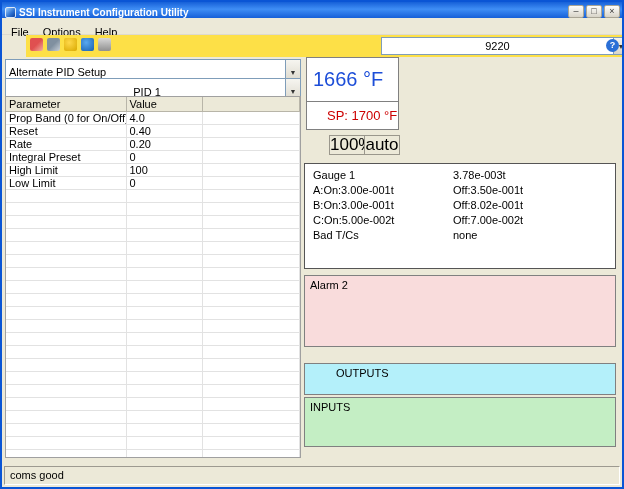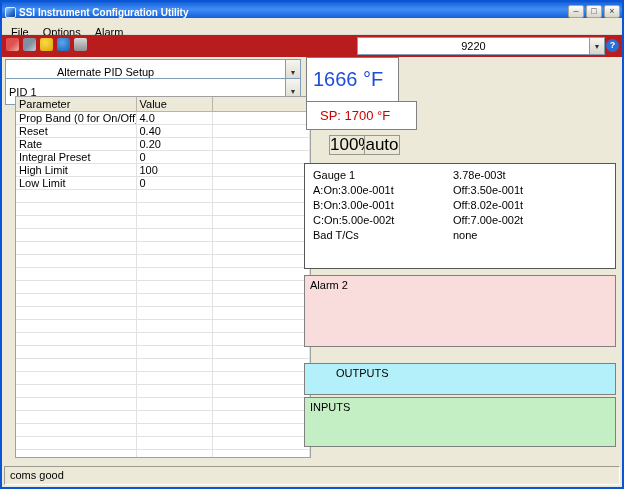--- a/index.html
+++ b/index.html
@@ -31,21 +31,21 @@
   }
 
   
   .menubar {
     height:17px; display:flex; align-items:center; background:#ECE9D8;
     border-bottom:1px solid #DDDAD0; font-size:11px; padding-left:2px;
   }
   .menu-item { padding:13px 7px 2px 7px; }
 
   
-  .toolbar { position:relative; height:22px; background:#b91c1c; }
+  .toolbar { position:relative; height:22px; background:#fde047;margin-left:24px; }
   .tb-icons { position:absolute; left:4px; top:3px; display:flex; gap:4px; }
   .tb-icon { width:13px; height:13px; border-radius:2px; }
   .tb-icon.i1 { background:linear-gradient(135deg,#e05050 50%,#f2b0a0); }
   .tb-icon.i2 { background:linear-gradient(135deg,#8090a0 50%,#c8d0d8); }
   .tb-icon.i3 { background:radial-gradient(circle at 40% 35%,#ffd84a,#d8a800); }
   .tb-icon.i4 { background:radial-gradient(circle at 40% 35%,#58a8f0,#1860b0); }
   .tb-icon.i5 { background:linear-gradient(#d8d8d8,#909090); }
 
   .device-combo {
     position:absolute; left:355px; top:2px; width:248px; height:18px;
@@ -66,25 +66,25 @@
   
   .content { position:relative; height:407px; }
 
   
   .left-panel { position:absolute; left:3px; top:2px; width:296px; height:402px; }
   .xp-combo {
     position:absolute; left:0; width:296px; background:#fff;
     border:1px solid #7F9DB9; display:flex; align-items:center; font-size:11px;
   }
   .xp-combo .combo-text { flex:1; padding-left:3px; white-space:nowrap; overflow:hidden; }
-  .combo-setup { top:0; height:26px;padding-left:48px; }
-  .combo-pid { top:19px; height:27px; }
+  .combo-setup { top:0; height:26px; }
+  .combo-pid { top:19px; height:27px;text-align:center; }
 
   .param-table-wrap {
-    position:absolute; left:10px; top:37px; width:296px; height:362px;
+    position:absolute; left:0; top:37px; width:296px; height:362px;
     background:#fff; border:1px solid #A0A0A0; overflow:hidden;
   }
   table.param-table { border-collapse:collapse; table-layout:fixed; width:100%; }
   .param-table th {
     height:14px; background:#ECE9D8; font-weight:normal; text-align:left;
     font-size:11px; padding:0 3px; border-right:1px solid #b8b5a8; border-bottom:1px solid #b8b5a8;
     white-space:nowrap; overflow:hidden;
   }
   .param-table td {
     height:13px; line-height:12px; font-size:11px; padding:0 3px;
@@ -95,23 +95,23 @@
   
   .right-panel { position:absolute; left:302px; top:0; width:313px; height:407px; }
 
   .temp-box {
     position:absolute; left:2px; top:0; width:93px; height:45px;
     background:#fff; border:1px solid #808080;
     display:flex; align-items:center; padding-left:6px;
     font-size:20px; white-space:nowrap;
   }
   .sp-box {
-    position:absolute; left:2px; top:44px; width:111px; height:29px;
+    position:absolute; left:2px; top:44px; width:93px; height:29px;
     background:#fff; border:1px solid #808080;
-    display:flex; align-items:center; padding-left:13px;
+    display:flex; align-items:center; padding-left:20px;
     font-size:13px; white-space:nowrap;
   }
   .pct-cell, .auto-cell {
     position:absolute; top:78px; width:36px; height:20px;
     background:#ECE9D8; border:1px solid #9a978c;
     font-size:17px; text-align:center; line-height:18px;
   }
   .pct-cell { left:25px; }
   .auto-cell { left:60px; }
 
@@ -150,21 +150,21 @@
     <div class="win-btns">
       <div class="win-btn">–</div>
       <div class="win-btn">□</div>
       <div class="win-btn">×</div>
     </div>
   </div>
 
   <div class="menubar">
     <div class="menu-item">File</div>
     <div class="menu-item">Options</div>
-    <div class="menu-item">Alarm</div>
+    <div class="menu-item">Help</div>
   </div>
 
   <div class="toolbar">
     <div class="tb-icons">
       <div class="tb-icon i1"></div>
       <div class="tb-icon i2"></div>
       <div class="tb-icon i3"></div>
       <div class="tb-icon i4"></div>
       <div class="tb-icon i5"></div>
     </div>

